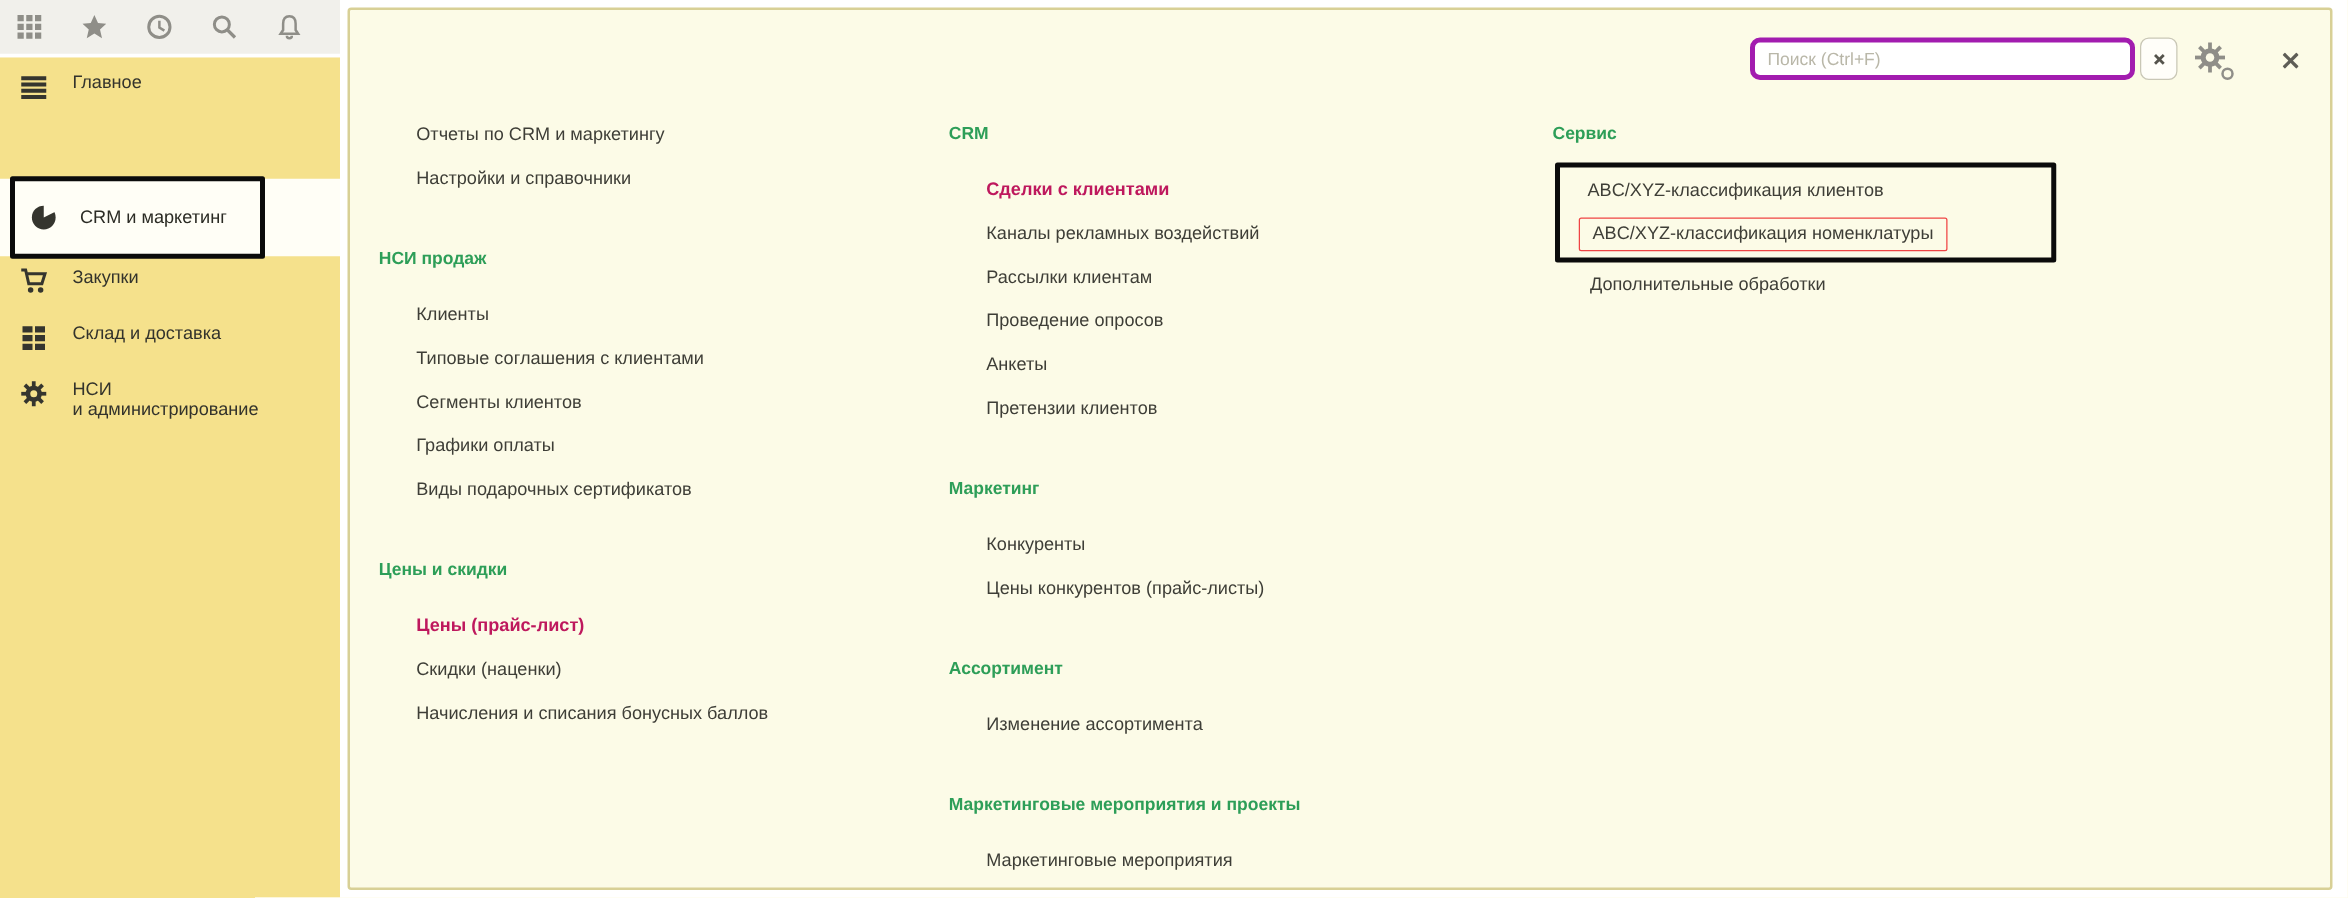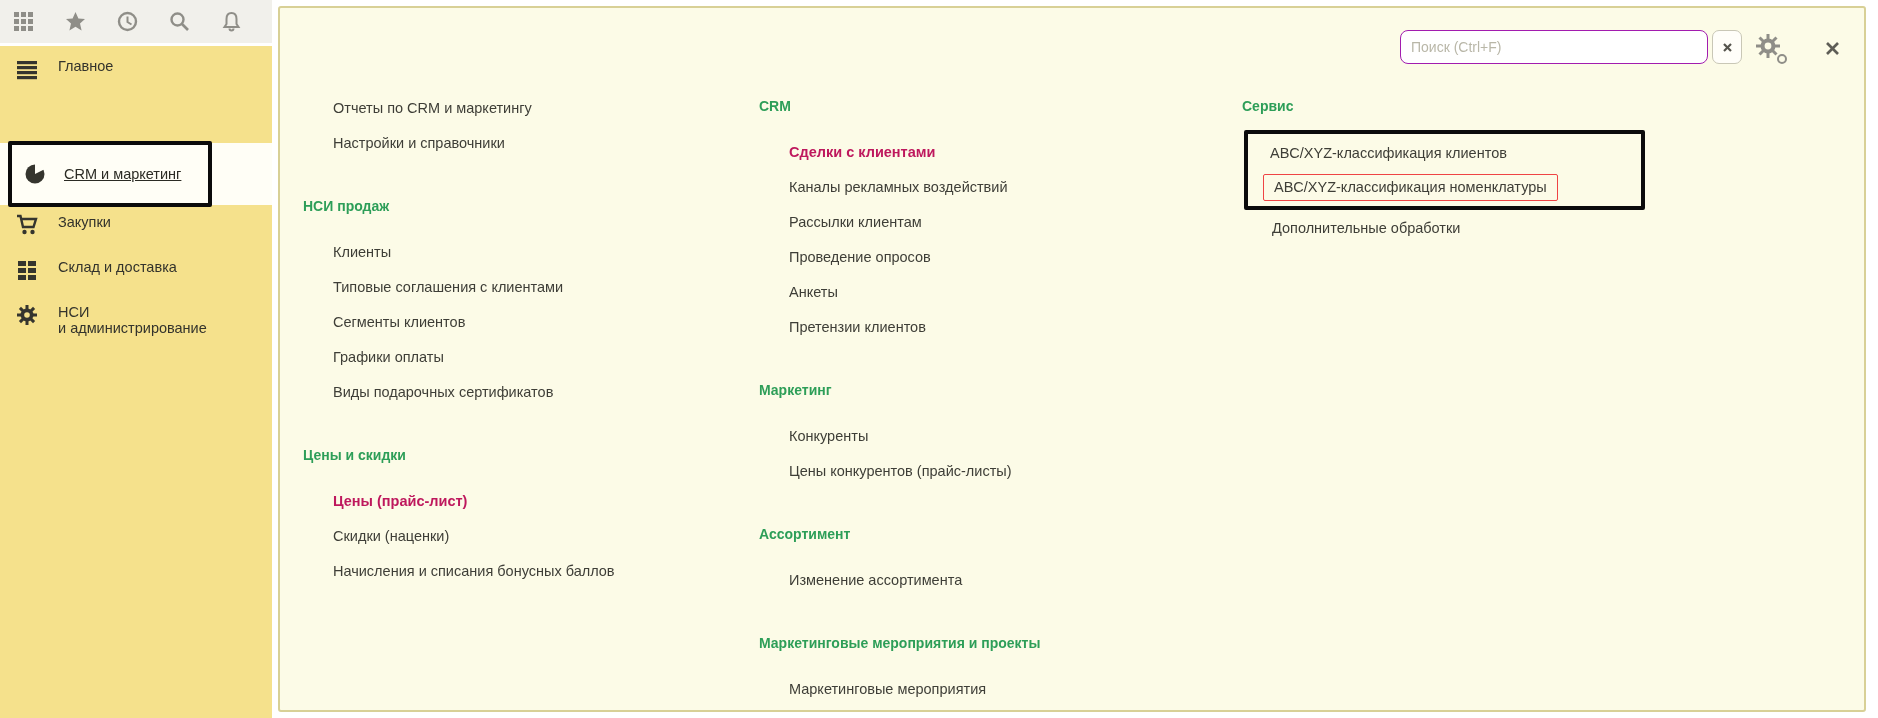--- a/index.html
+++ b/index.html
@@ -40,33 +40,33 @@
     position:absolute; left:0; top:97px; width:272px; height:62px;
     background:#fffef6;
   }
   .anno-side-box {
     position:absolute; left:8px; top:-2px; width:204px; height:66px;
     border:4px solid #0b0b0b; background:#fffef6; border-radius:2px;
     display:flex; align-items:center;
   }
   .anno-side-box .s-icon { width:22px; height:22px; margin-left:12px;
     display:inline-flex; align-items:center; justify-content:center;}
-  .anno-side-box .s-label { margin-left:18px; font-size:14.5px; color:#2b2b24;text-decoration:underline; }
+  .anno-side-box .s-label { margin-left:18px; font-size:14.5px; color:#2b2b24; }
 
   
   .panel {
     position:absolute; left:278px; top:6px; width:1588px; height:706px;
     background:#fcfbe7;
     border:2px solid #d8d096; border-radius:3px;
   }
 
   
   .search-input {
     position:absolute; left:1120px; top:22px; width:308px; height:34px;
-    border:1px solid #a21caf; border-radius:8px; background:#ffffff;
+    border:4px solid #a21caf; border-radius:8px; background:#ffffff;
     font-family:"Liberation Sans", sans-serif;
     font-size:14px; color:#55544c; padding:0 10px; outline:none;
   }
   .search-input::placeholder { color:#b9b7a8; }
   .search-side-btn {
     position:absolute; left:1432px; top:22px; width:30px; height:34px;
     border:1px solid #c9c7b6; border-radius:7px; background:#fffef9;
     display:flex; align-items:center; justify-content:center; cursor:pointer;
   }
   .gear-btn {

